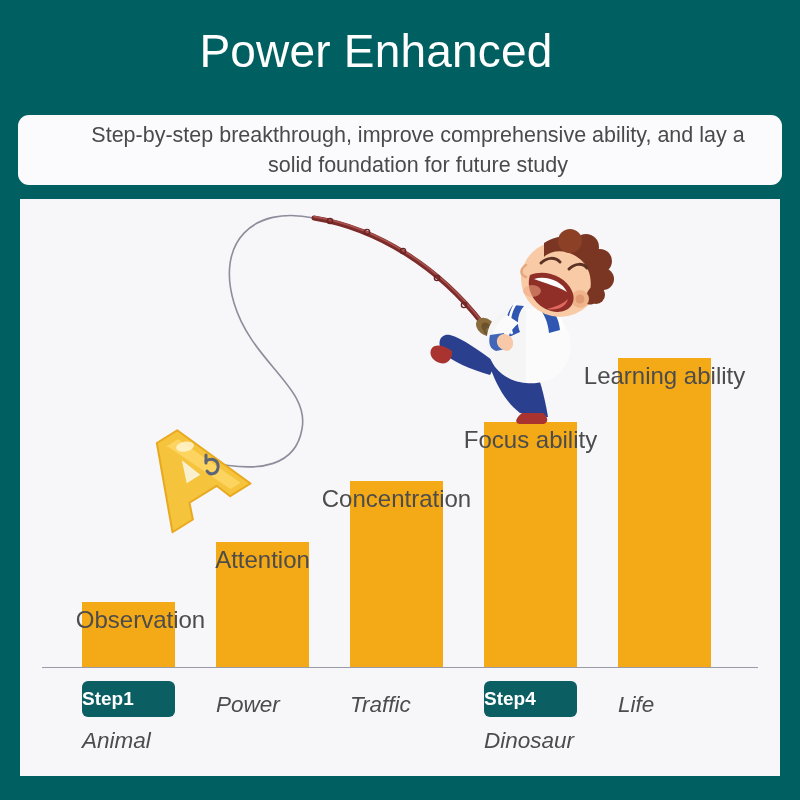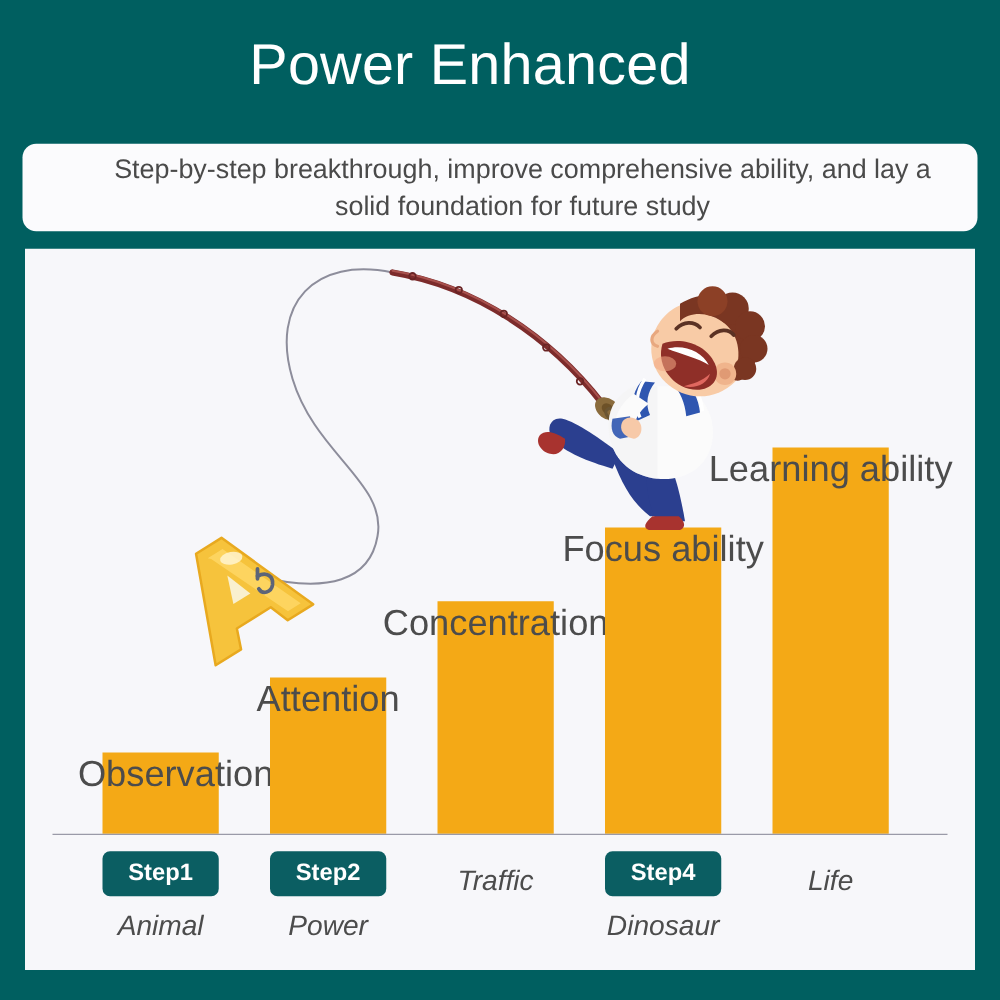--- a/index.html
+++ b/index.html
@@ -97,37 +97,36 @@
     left: 0;
     width: 93px;
     background: #f4a916;
   }
   .bar-label {
     position: absolute;
     left: 50%;
     transform: translateX(-50%);
     white-space: nowrap;
     color: #4c4c4c;
-    font-size: 29px;
+    font-size: 24px;
     line-height: 26px;
     font-weight: 400;
   }
 
   
   .step-row {
     position: absolute;
     left: 0;
     top: 482px;
     width: 760px;
     height: 95px;
   }
   .step-cell {
     position: absolute;
     width: 93px;
-    text-align: center;
   }
   .step-badge {
     display: block;
     margin: 0 auto;
     width: 93px;
     height: 36px;
     line-height: 36px;
     background: #0b5e62;
     color: #ffffff;
     font-size: 19px;
@@ -283,21 +282,20 @@
     </svg>
 
     <div class="step-row">
 
       <div class="step-cell" style="left:62px;">
         <span class="step-badge">Step1</span>
         <span class="step-cat">Animal</span>
       </div>
 
       <div class="step-cell" style="left:196px;">
-        <span class="step-badge">Step2</span>
         <span class="step-cat">Power</span>
       </div>
 
       <div class="step-cell" style="left:330px;">
         <span class="step-cat">Traffic</span>
       </div>
 
       <div class="step-cell" style="left:464px;">
         <span class="step-badge">Step4</span>
         <span class="step-cat">Dinosaur</span>

